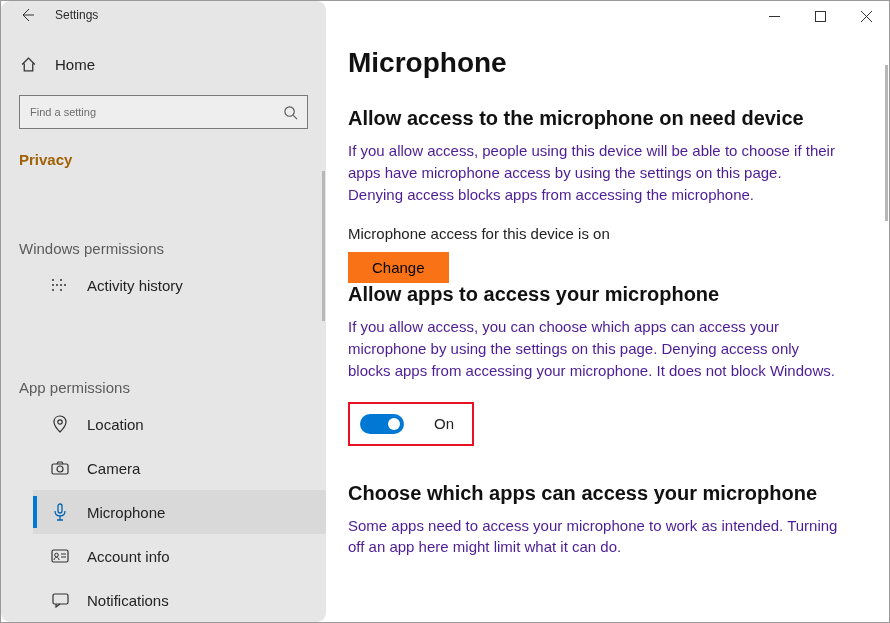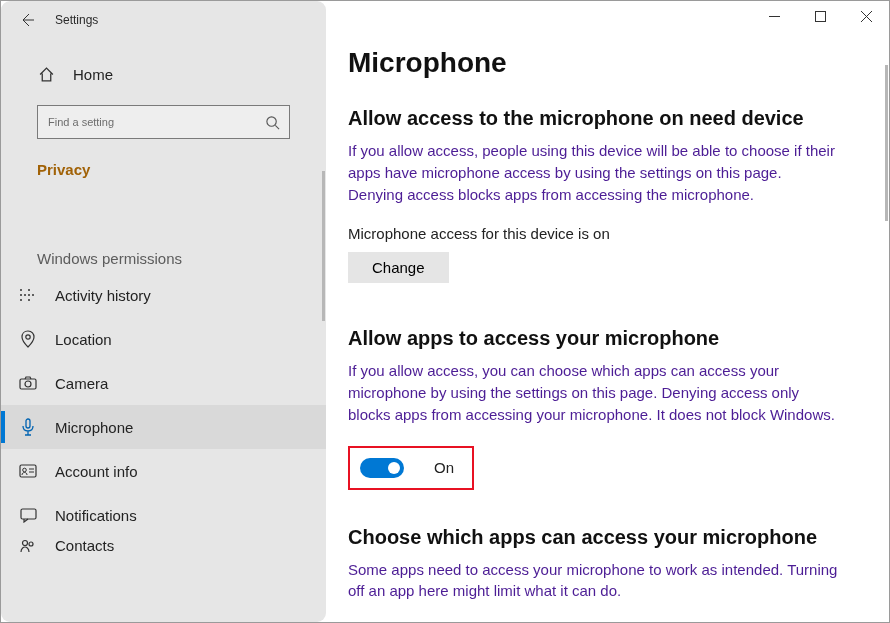--- a/index.html
+++ b/index.html
@@ -6,37 +6,37 @@
     font-family:"Segoe UI",Arial,sans-serif;background:#fff;color:#000;}
   *{box-sizing:border-box;}
   .window{display:flex;height:623px;border:1px solid #9a9a9a;}
   
   .sidebar{width:325px;background:#e6e6e6;display:flex;flex-direction:column;
     position:relative;border-radius:9px;}
   .titlebar{display:flex;align-items:center;height:38px;padding:0 12px;}
   .back-btn{width:28px;height:28px;display:flex;align-items:center;
     justify-content:center;margin-right:14px;}
   .app-title{font-size:12px;color:#2a2a2a;}
-  .nav-padding{padding:0 36px;}
+  .nav-padding{padding:0 18px;}
   .home-row{display:flex;align-items:center;margin-top:26px;cursor:default;}
   .home-row .icon-slot{width:18px;height:18px;margin-right:18px;
     display:flex;align-items:center;justify-content:center;}
   .home-row span.label{font-size:15px;color:#232323;}
   .search-box{margin-top:22px;height:34px;border:1px solid #7a7a7a;
     background:#eeeeee;display:flex;align-items:center;padding:0 8px;}
   .search-box input{flex:1;border:none;background:transparent;
     font-size:11px;color:#666;outline:none;}
   .search-box input::placeholder{color:#6d6d6d;}
   .search-box .glass{width:18px;height:18px;display:flex;align-items:center;
     justify-content:center;}
   .category{font-weight:600;font-size:15px;margin-top:22px;color:#a16207;}
   .group-title{font-size:15px;color:#5c5c5c;margin-top:72px;margin-bottom:6px;}
   .nav-items{display:flex;flex-direction:column;}
   .nav-item{display:flex;align-items:center;height:44px;padding:0 18px;
-    cursor:default;position:relative;}
+    cursor:default;position:relative;margin-left:32px;}
   .nav-item .icon-slot{width:18px;height:18px;margin-right:18px;
     display:flex;align-items:center;justify-content:center;color:#333;}
   .nav-item .label{font-size:15px;color:#232323;}
   .nav-item.selected{background:#d9d9d9;}
   .nav-item.selected::before{content:"";position:absolute;left:0;top:6px;
     bottom:6px;width:4px;background:#0078d4;}
   .nav-item.selected .icon-slot{color:#0063b1;}
   .sidebar-scroll{position:absolute;right:1px;top:170px;width:3px;height:150px;
     background:#b7b7b7;}
   
@@ -44,21 +44,21 @@
   .wincontrols{position:absolute;top:0;right:0;display:flex;}
   .wc{width:46px;height:30px;display:flex;align-items:center;
     justify-content:center;color:#333;}
   .content-inner{padding:26px 22px 0 22px;}
   h1.page{font-size:28px;font-weight:600;margin:20px 0 28px 0;color:#111;}
   h2.sect{font-size:20px;font-weight:600;margin:0 0 10px 0;color:#111;}
   p.desc{font-size:15px;color:#4c1d95;line-height:1.45;margin:0 0 20px 0;
     max-width:490px;}
   .status-line{font-size:15px;color:#222;margin-bottom:10px;}
   .change-btn{display:inline-block;padding:7px 24px;font-size:15px;
-    background:#e5e5e5;border:none;color:#000;margin-bottom:44px;}
+    background:#f97316;border:none;color:#000;}
   .toggle-row{display:inline-flex;align-items:center;gap:30px;
     border:2px solid #e81123;padding:10px 18px 10px 10px;margin-bottom:36px;}
   .toggle{width:44px;height:20px;border-radius:10px;background:#0078d4;
     position:relative;}
   .toggle .thumb{position:absolute;width:12px;height:12px;border-radius:50%;
     background:#fff;top:4px;right:4px;}
   .toggle-label{font-size:15px;color:#222;}
   .content-scroll{position:absolute;right:1px;top:64px;width:3px;height:156px;
     background:#b7b7b7;}
   svg{display:block;}
@@ -108,20 +108,23 @@
       <div class="nav-item">
         <span class="icon-slot">
           <svg width="18" height="14" viewBox="0 0 18 14">
               <path d="M1 2 H3 M1 7 H3 M1 12 H3 M5 7 H7 M9 2 H11 M9 7 H11 M9 12 H11 M13 7 H15" stroke="#333" stroke-width="1.4"></path>
             </svg>
         </span>
         <span class="label">Activity history</span>
       </div>
     </div>
 
+    <div class="nav-padding">
+      <div class="group-title">App permissions</div>
+    </div>
 
     <div class="nav-items">
       <div class="nav-item">
         <span class="icon-slot">
           <svg width="16" height="18" viewBox="0 0 16 18">
               <path d="M8 1 C4 1 2 4 2 7 C2 11 8 17 8 17 C8 17 14 11 14 7 C14 4 12 1 8 1 Z" fill="none" stroke="#333" stroke-width="1.2"></path>
               <circle cx="8" cy="7" r="2.2" fill="none" stroke="#333" stroke-width="1.2"></circle>
             </svg>
         </span>
         <span class="label">Location</span>

